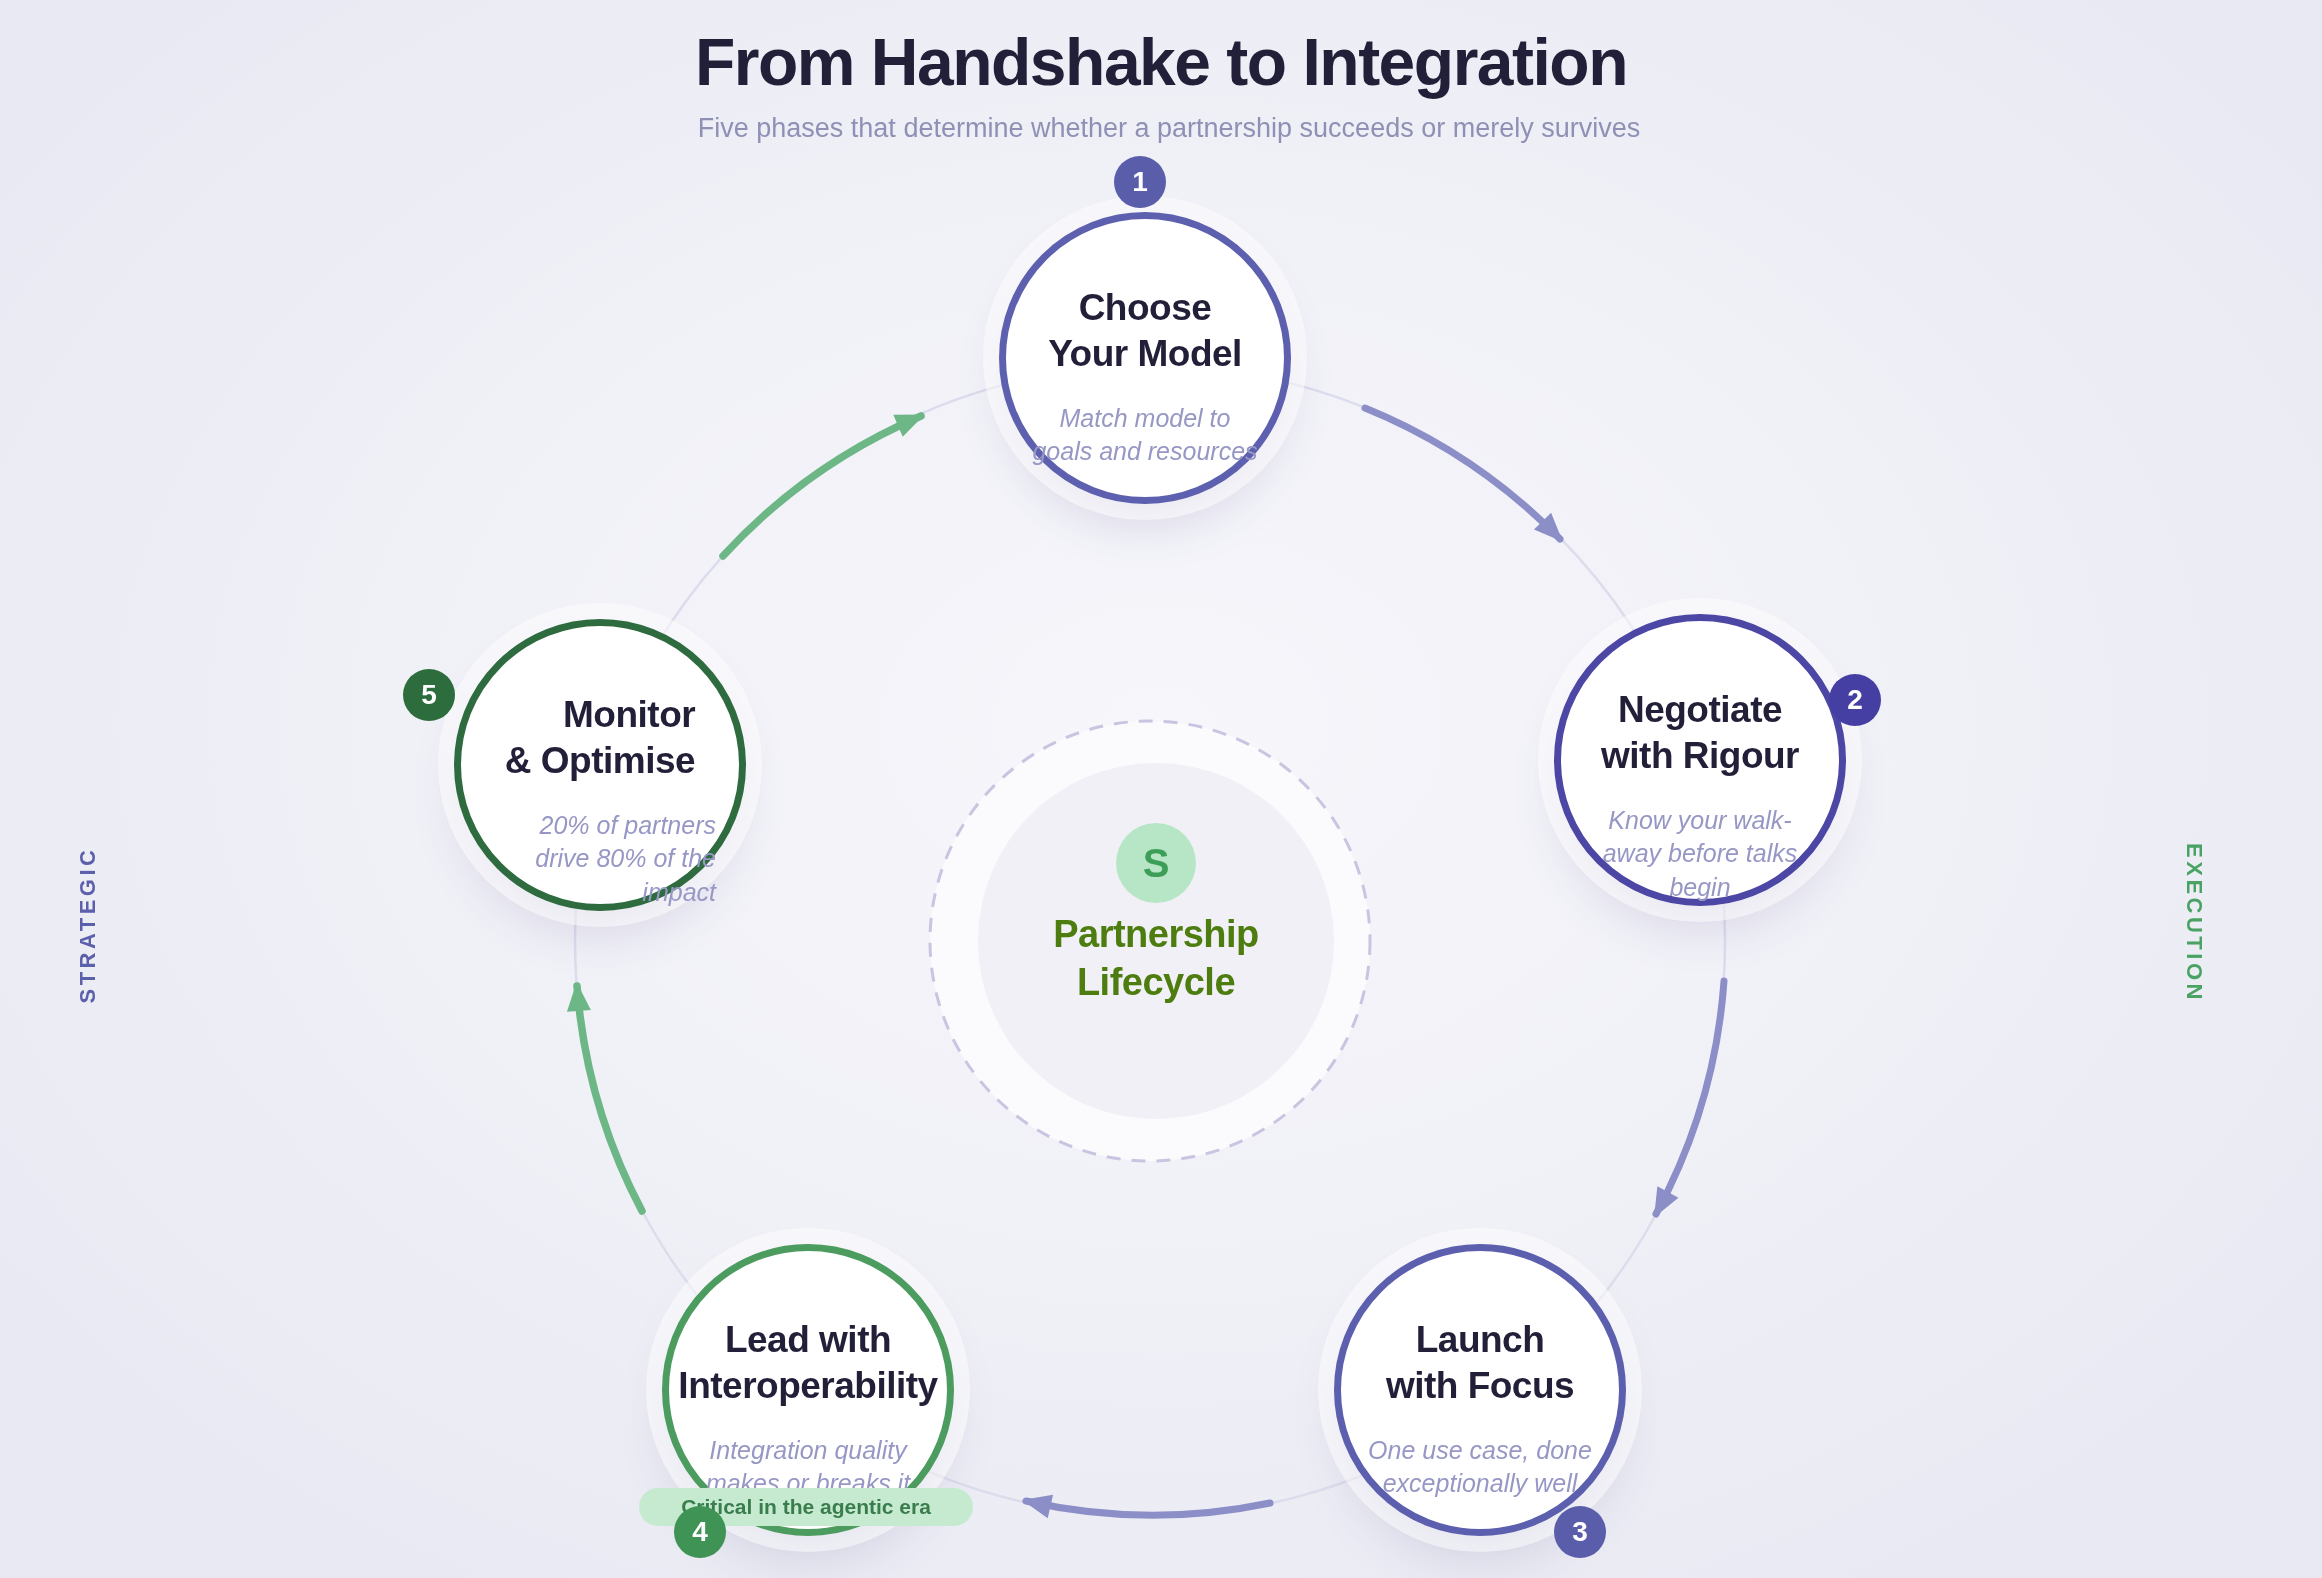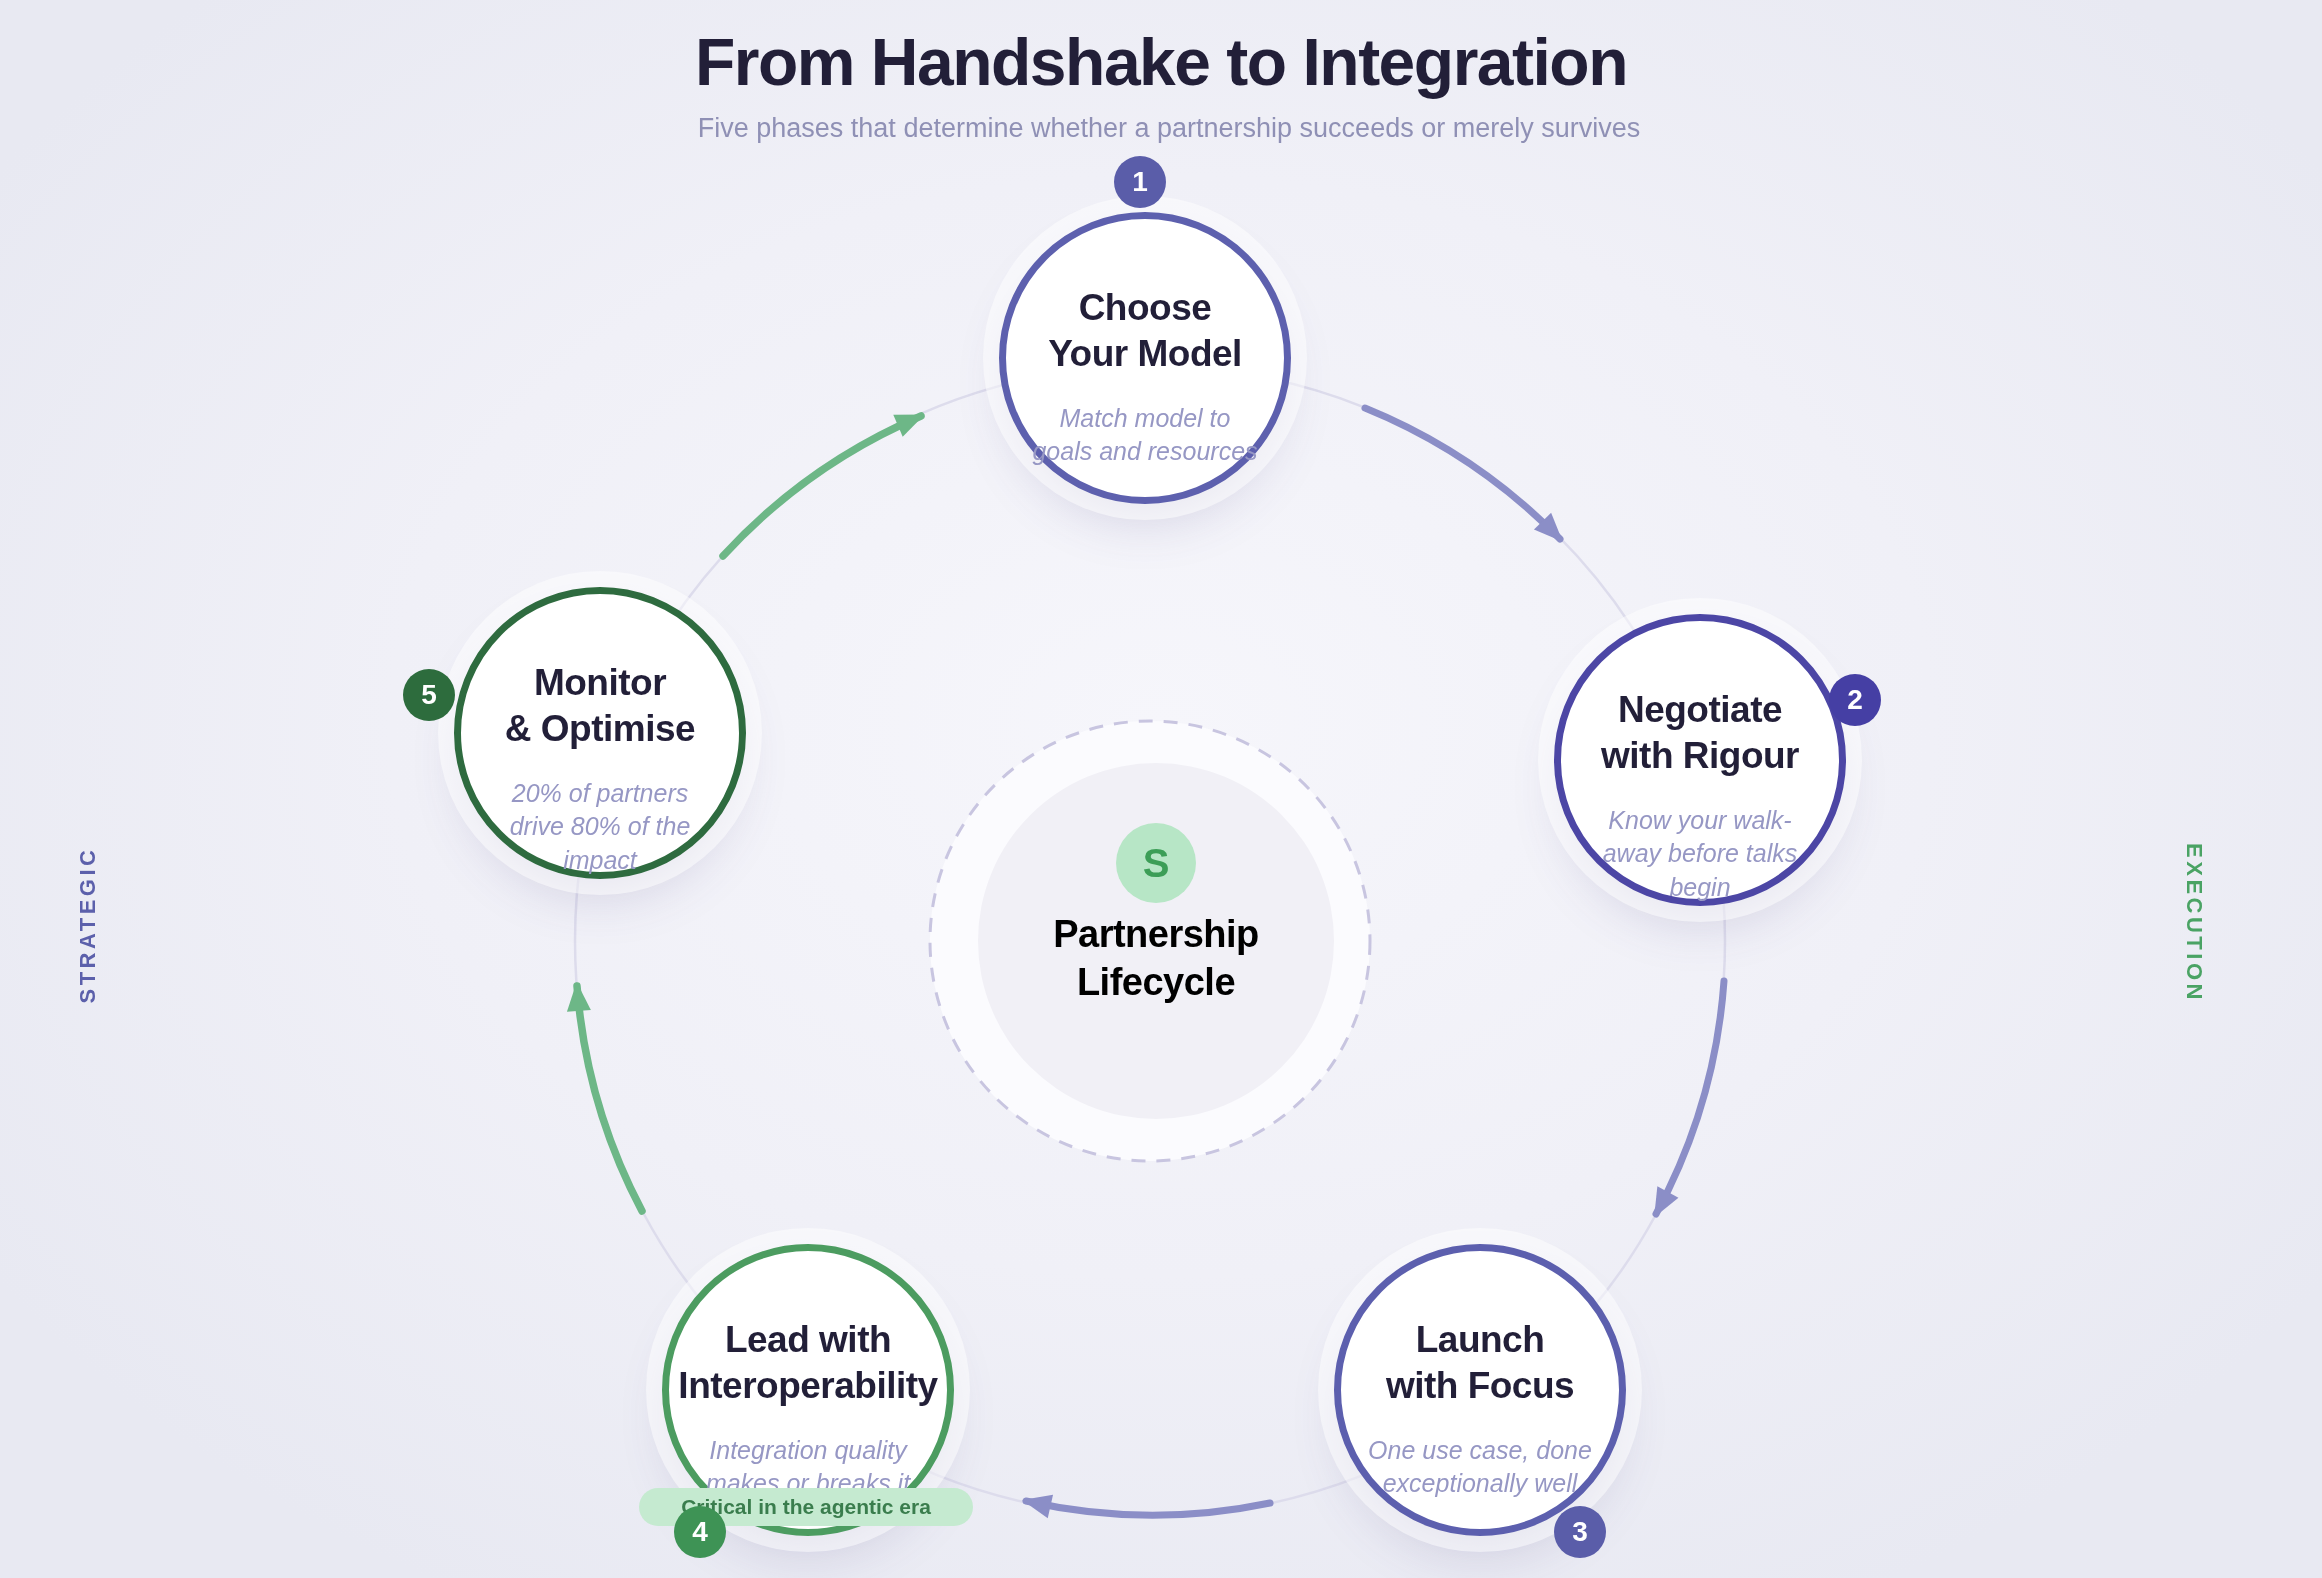--- a/index.html
+++ b/index.html
@@ -63,21 +63,21 @@
     <path d="M 723 556 A 575 575 0 0 1 921 416" fill="none" stroke-width="7.5" stroke-linecap="round" marker-end="url(#ah-green)" style="stroke: rgb(109, 183, 135);"></path>
   </svg>
 
   <div class="header">
     <h1 class="page-title" style="color: rgb(34, 31, 56);">From Handshake to Integration</h1>
     <p class="page-subtitle" style="color: rgb(143, 144, 181); padding-left: 16px;">Five phases that determine whether a partnership succeeds or merely survives</p>
   </div>
 
   <div class="hub" style="background: rgb(241, 240, 246);">
     <div class="hub-icon" style="background: rgb(183, 230, 198); color: rgb(60, 158, 87);">S</div>
-    <div class="hub-label" style="color: #000000;">
+    <div class="hub-label" style="color: #4d7c0f;">
       <span>Partnership</span><br>
       <span>Lifecycle</span>
     </div>
   </div>
 
   <div class="node" style="left: 999px; top: 212px; border-color: rgb(93, 96, 174);">
     <div class="node-title" style="color: rgb(34, 31, 56);">
       <span>Choose</span><br>
       <span>Your Model</span>
     </div>
@@ -101,21 +101,21 @@
   </div>
 
   <div class="node" style="left: 662px; top: 1244px; border-color: rgb(76, 156, 96);">
     <div class="node-title" style="color: rgb(34, 31, 56);">
       <span>Lead with</span><br>
       <span>Interoperability</span>
     </div>
     <div class="node-sub" style="color: rgb(150, 151, 196);">Integration quality makes or breaks it</div>
   </div>
 
-  <div class="node" style="left: 454px; top: 587px; border-color: rgb(46, 107, 63);">
+  <div class="node" style="left: 454px; top: 619px; border-color: rgb(46, 107, 63); text-align: right;">
     <div class="node-title" style="color: rgb(34, 31, 56);">
       <span>Monitor</span><br>
       <span>&amp; Optimise</span>
     </div>
     <div class="node-sub" style="color: rgb(150, 151, 196);">20% of partners drive 80% of the impact</div>
   </div>
 
   <div class="pill" style="background: rgb(197, 234, 208); color: rgb(58, 125, 77);">Critical in the agentic era</div>
 
   <div class="badge" style="left: 1114px; top: 156px; background: rgb(90, 93, 169);">1</div>

